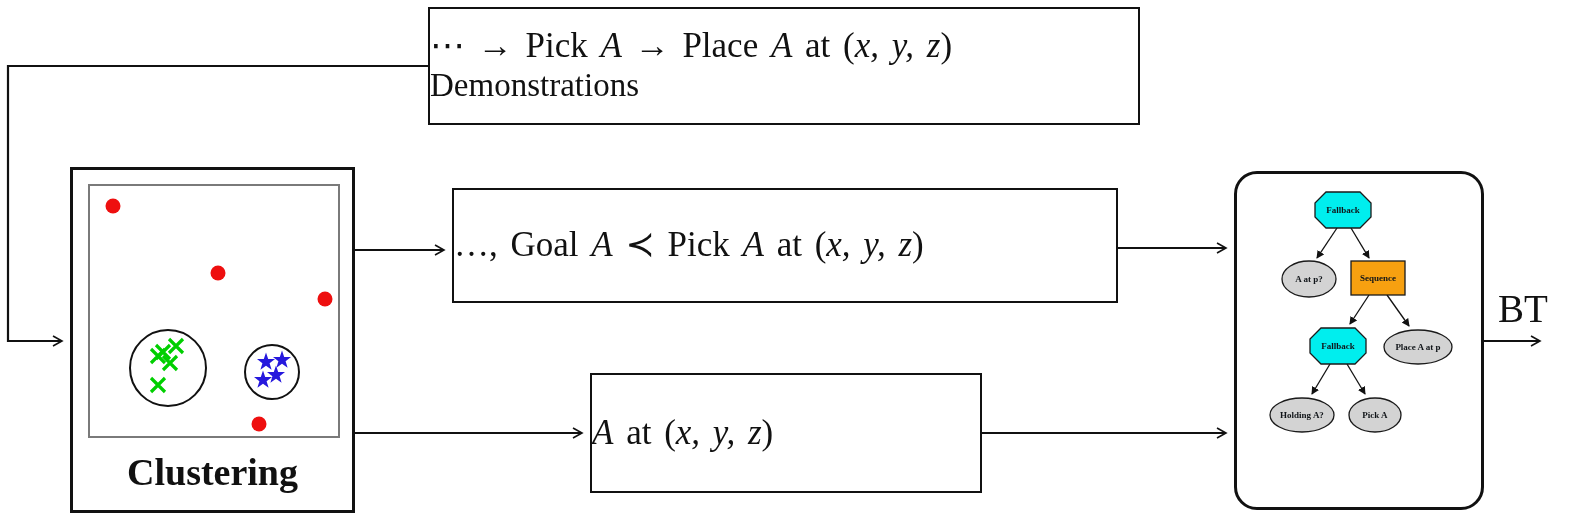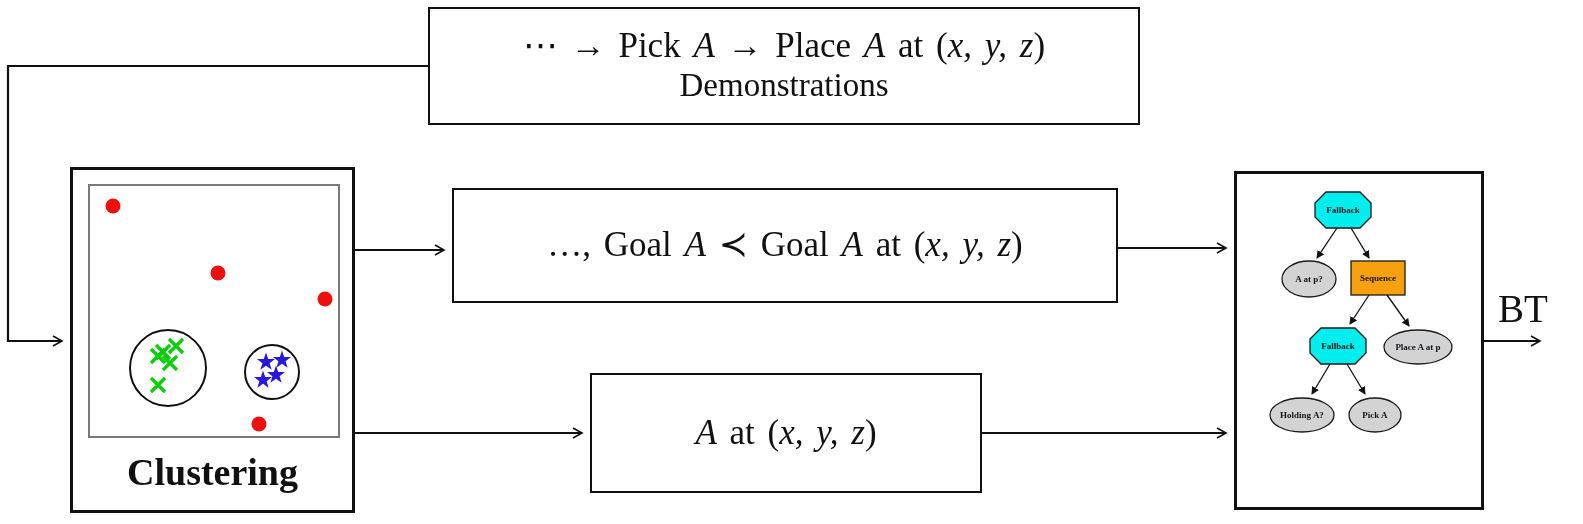--- a/index.html
+++ b/index.html
@@ -1,20 +1,20 @@
 <!DOCTYPE html>
 <html><head>
 <meta charset="utf-8">
 <style>
   html,body{margin:0;padding:0;background:#ffffff;}
   #canvas{position:relative;width:1583px;height:524px;background:#ffffff;
           font-family:"Liberation Serif","DejaVu Serif",serif;color:#111;overflow:hidden;}
   #connectors{position:absolute;left:0;top:0;width:1583px;height:524px;pointer-events:none;}
   .box{position:absolute;box-sizing:border-box;border:2px solid #111;background:#fff;
-       display:flex;flex-direction:column;align-items:center;justify-content:center;}
+       display:flex;flex-direction:column;justify-content:center;}
   .thickbox{border-width:3px;}
   .formula{font-size:35px;white-space:nowrap;word-spacing:4px;line-height:1.15;}
   .it{font-style:italic;}
   .rm{font-style:normal;}
   .box-label{font-weight:normal;font-size:33px;line-height:1.2;}
   .big-label{position:absolute;left:0;right:0;text-align:center;font-weight:bold;font-size:38px;}
   #clustering-scatter{position:absolute;left:15px;top:14px;}
   .scatter-frame{fill:none;stroke:#7a7a7a;stroke-width:2;}
   #bt-tree{position:absolute;left:0;top:6px;}
   .tree-label{font-family:"Liberation Serif","DejaVu Serif",serif;font-size:9px;font-weight:600;fill:#101418;}
@@ -41,21 +41,21 @@
 
   <div class="box" style="left:428px;top:7px;width:712px;height:118px;">
     <div class="formula">
       <span class="rm">⋯ → Pick </span><span class="it">A</span><span class="rm"> → Place </span><span class="it">A</span><span class="rm"> at </span><span class="rm">(</span><span class="it">x, y, z</span><span class="rm">)</span>
     </div>
     <div class="box-label">Demonstrations</div>
   </div>
 
   <div class="box" style="left:452px;top:188px;width:666px;height:115px;">
     <div class="formula">
-      <span class="rm">…, Goal </span><span class="it">A</span><span class="rm"> ≺ Goal </span><span class="it">A</span><span class="rm"> at </span><span class="rm">(</span><span class="it">x, y, z</span><span class="rm">)</span>
+      <span class="rm">…, Goal </span><span class="it">A</span><span class="rm"> ≺ Pick </span><span class="it">A</span><span class="rm"> at </span><span class="rm">(</span><span class="it">x, y, z</span><span class="rm">)</span>
     </div>
   </div>
 
   <div class="box" style="left:590px;top:373px;width:392px;height:120px;">
     <div class="formula">
       <span class="it">A</span><span class="rm"> at </span><span class="rm">(</span><span class="it">x, y, z</span><span class="rm">)</span>
     </div>
   </div>
 
   <div class="box thickbox" style="left:70px;top:167px;width:285px;height:346px;justify-content:flex-start;padding-left:48px;">
@@ -73,21 +73,21 @@
         <path d="M63,194 L77,208 M63,208 L77,194" stroke="#00cf00" stroke-width="3.2" fill="none"></path>
         <circle cx="184" cy="188" r="27" fill="none" stroke="#111" stroke-width="2"></circle>
         <polygon points="178.0,168.5 180.2,174.9 187.0,175.1 181.6,179.2 183.6,185.7 178.0,181.8 172.4,185.7 174.4,179.2 169.0,175.1 175.8,174.9" fill="#2618dd"></polygon>
         <polygon points="194.0,166.5 196.2,172.9 203.0,173.1 197.6,177.2 199.6,183.7 194.0,179.8 188.4,183.7 190.4,177.2 185.0,173.1 191.8,172.9" fill="#2618dd"></polygon>
         <polygon points="188.0,181.5 190.2,187.9 197.0,188.1 191.6,192.2 193.6,198.7 188.0,194.8 182.4,198.7 184.4,192.2 179.0,188.1 185.8,187.9" fill="#2618dd"></polygon>
         <polygon points="175.0,186.5 177.2,192.9 184.0,193.1 178.6,197.2 180.6,203.7 175.0,199.8 169.4,203.7 171.4,197.2 166.0,193.1 172.8,192.9" fill="#2618dd"></polygon>
       </svg>
     <div class="big-label" style="bottom:16px;">Clustering</div>
   </div>
 
-  <div class="box thickbox" style="left:1234px;top:171px;width:250px;height:339px;justify-content:flex-start;">
+  <div class="box thickbox" style="left:1234px;top:171px;width:250px;height:339px;justify-content:flex-start;border-radius:23px;">
     <svg id="bt-tree" width="244" height="268" viewBox="0 0 244 268" xmlns="http://www.w3.org/2000/svg">
       <defs>
         <marker id="arrow-filled" markerWidth="10" markerHeight="10" refX="7" refY="4" orient="auto" markerUnits="userSpaceOnUse">
           <path d="M0,0 L8,4 L0,8 z" fill="#111"></path>
         </marker>
       </defs>
       <g stroke="#111" stroke-width="1.3" fill="none">
         <line x1="100" y1="48" x2="80" y2="78" marker-end="url(#arrow-filled)"></line>
         <line x1="114" y1="48" x2="132" y2="78" marker-end="url(#arrow-filled)"></line>
         <line x1="132" y1="115" x2="113" y2="144" marker-end="url(#arrow-filled)"></line>

